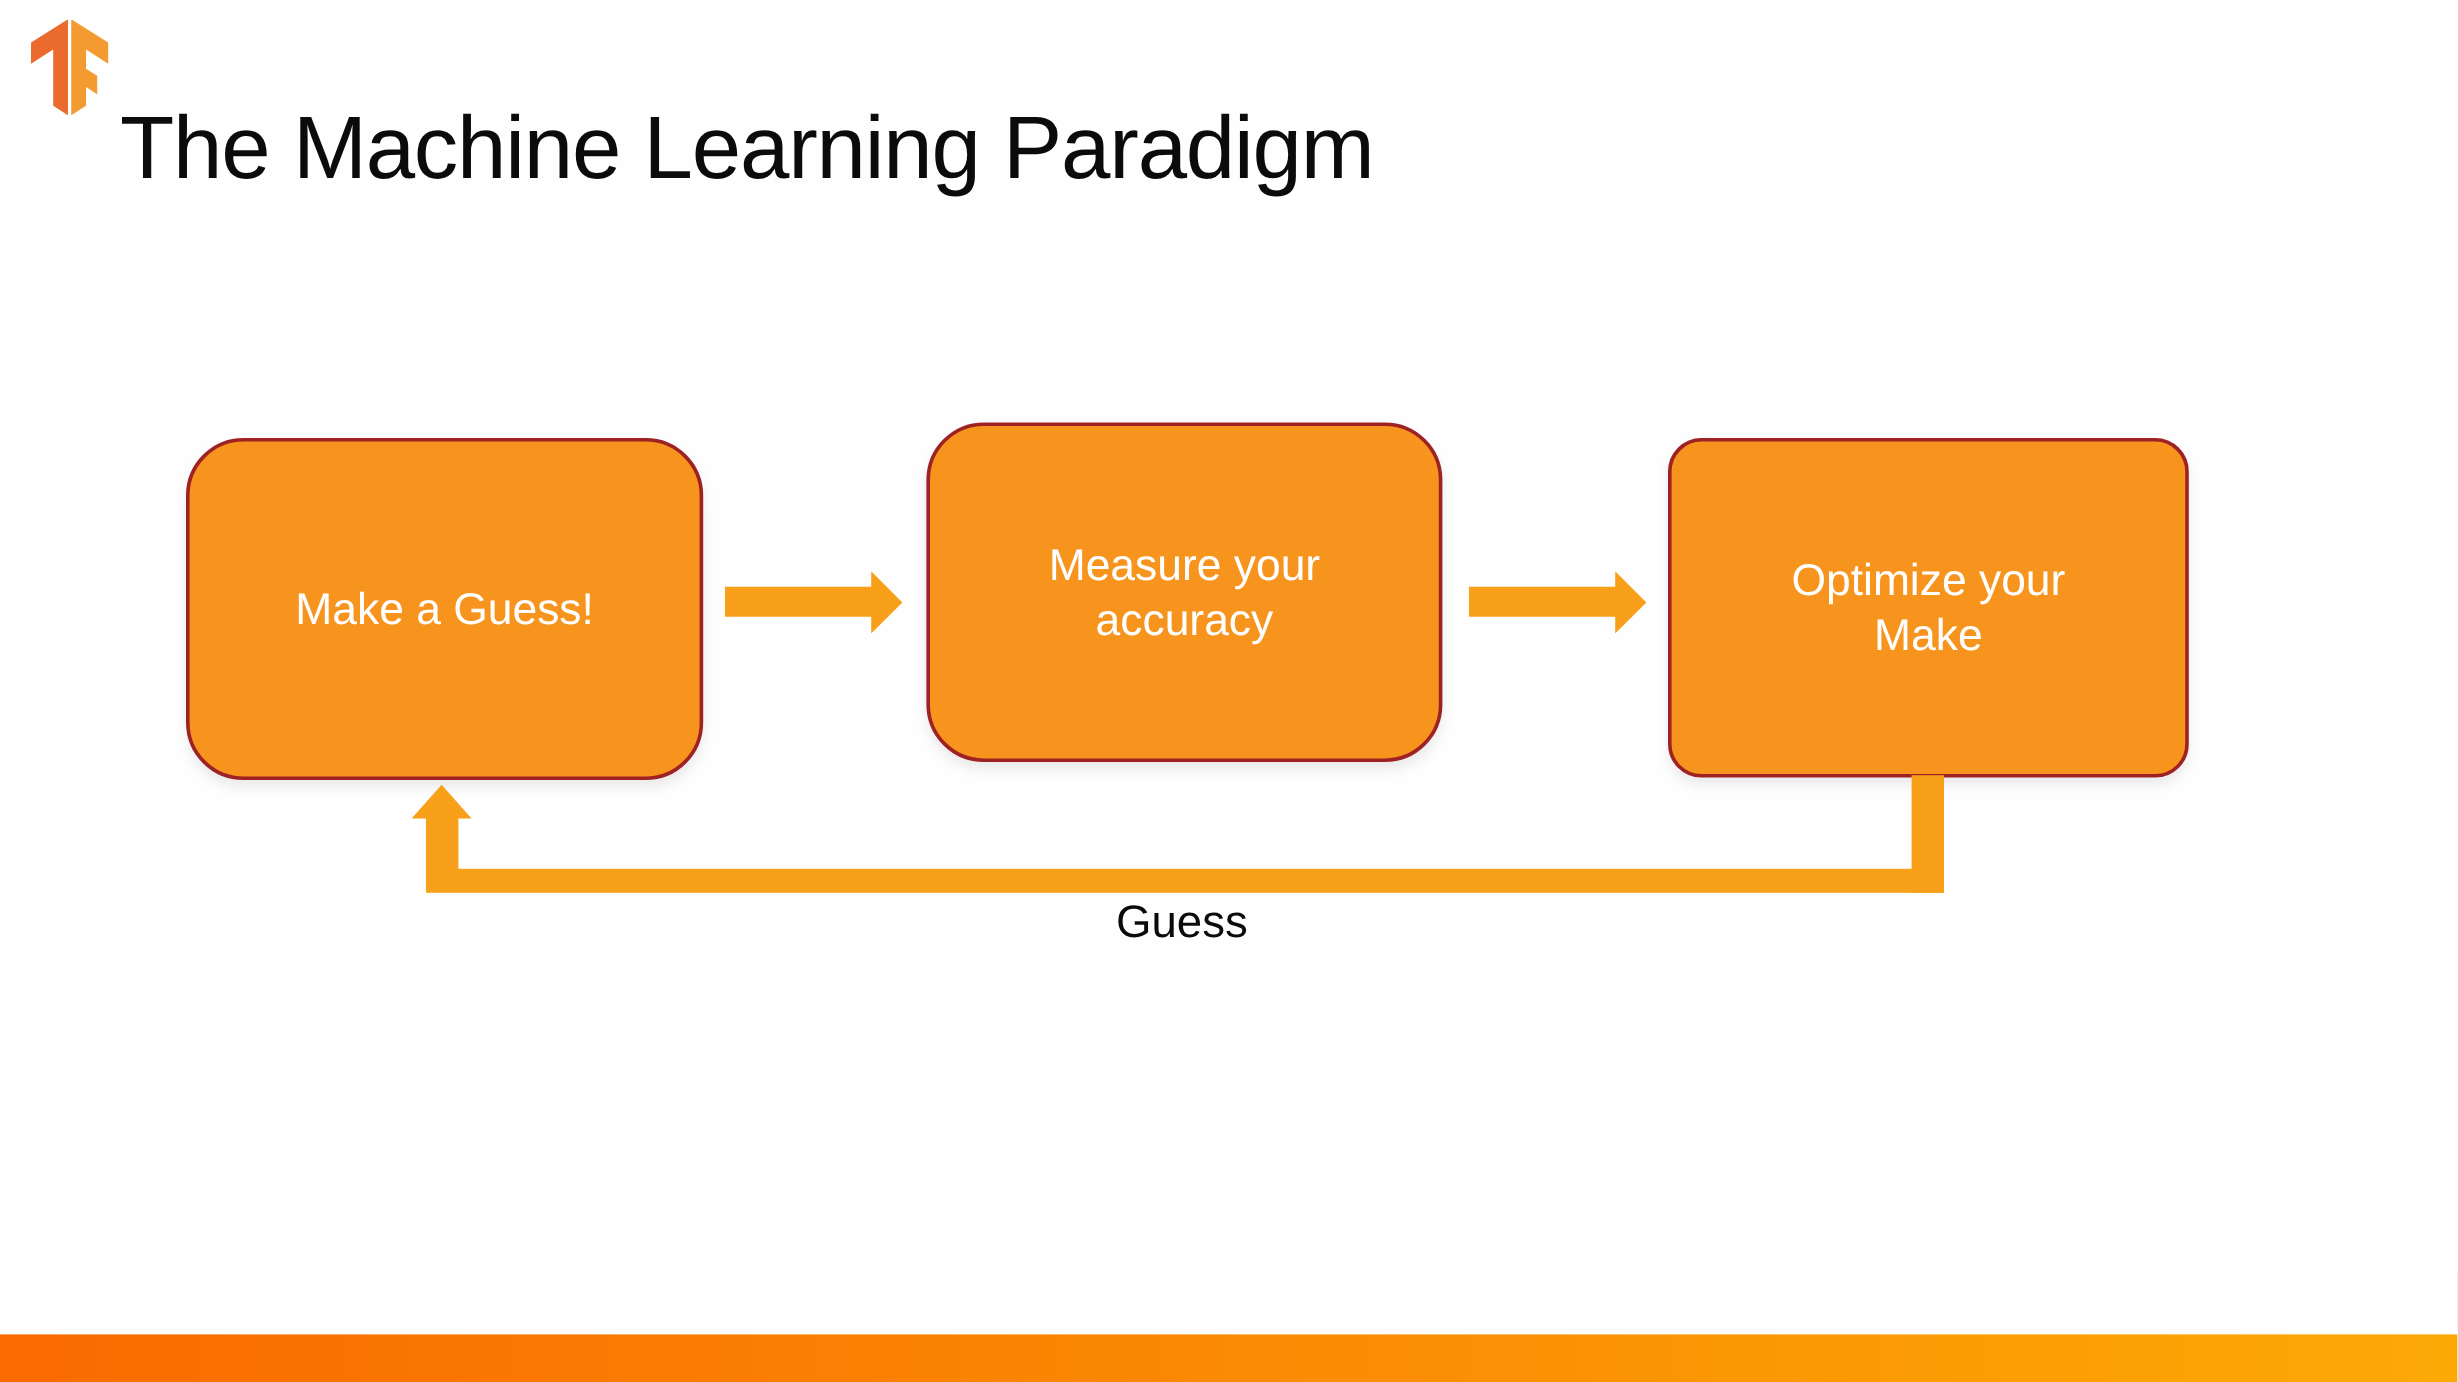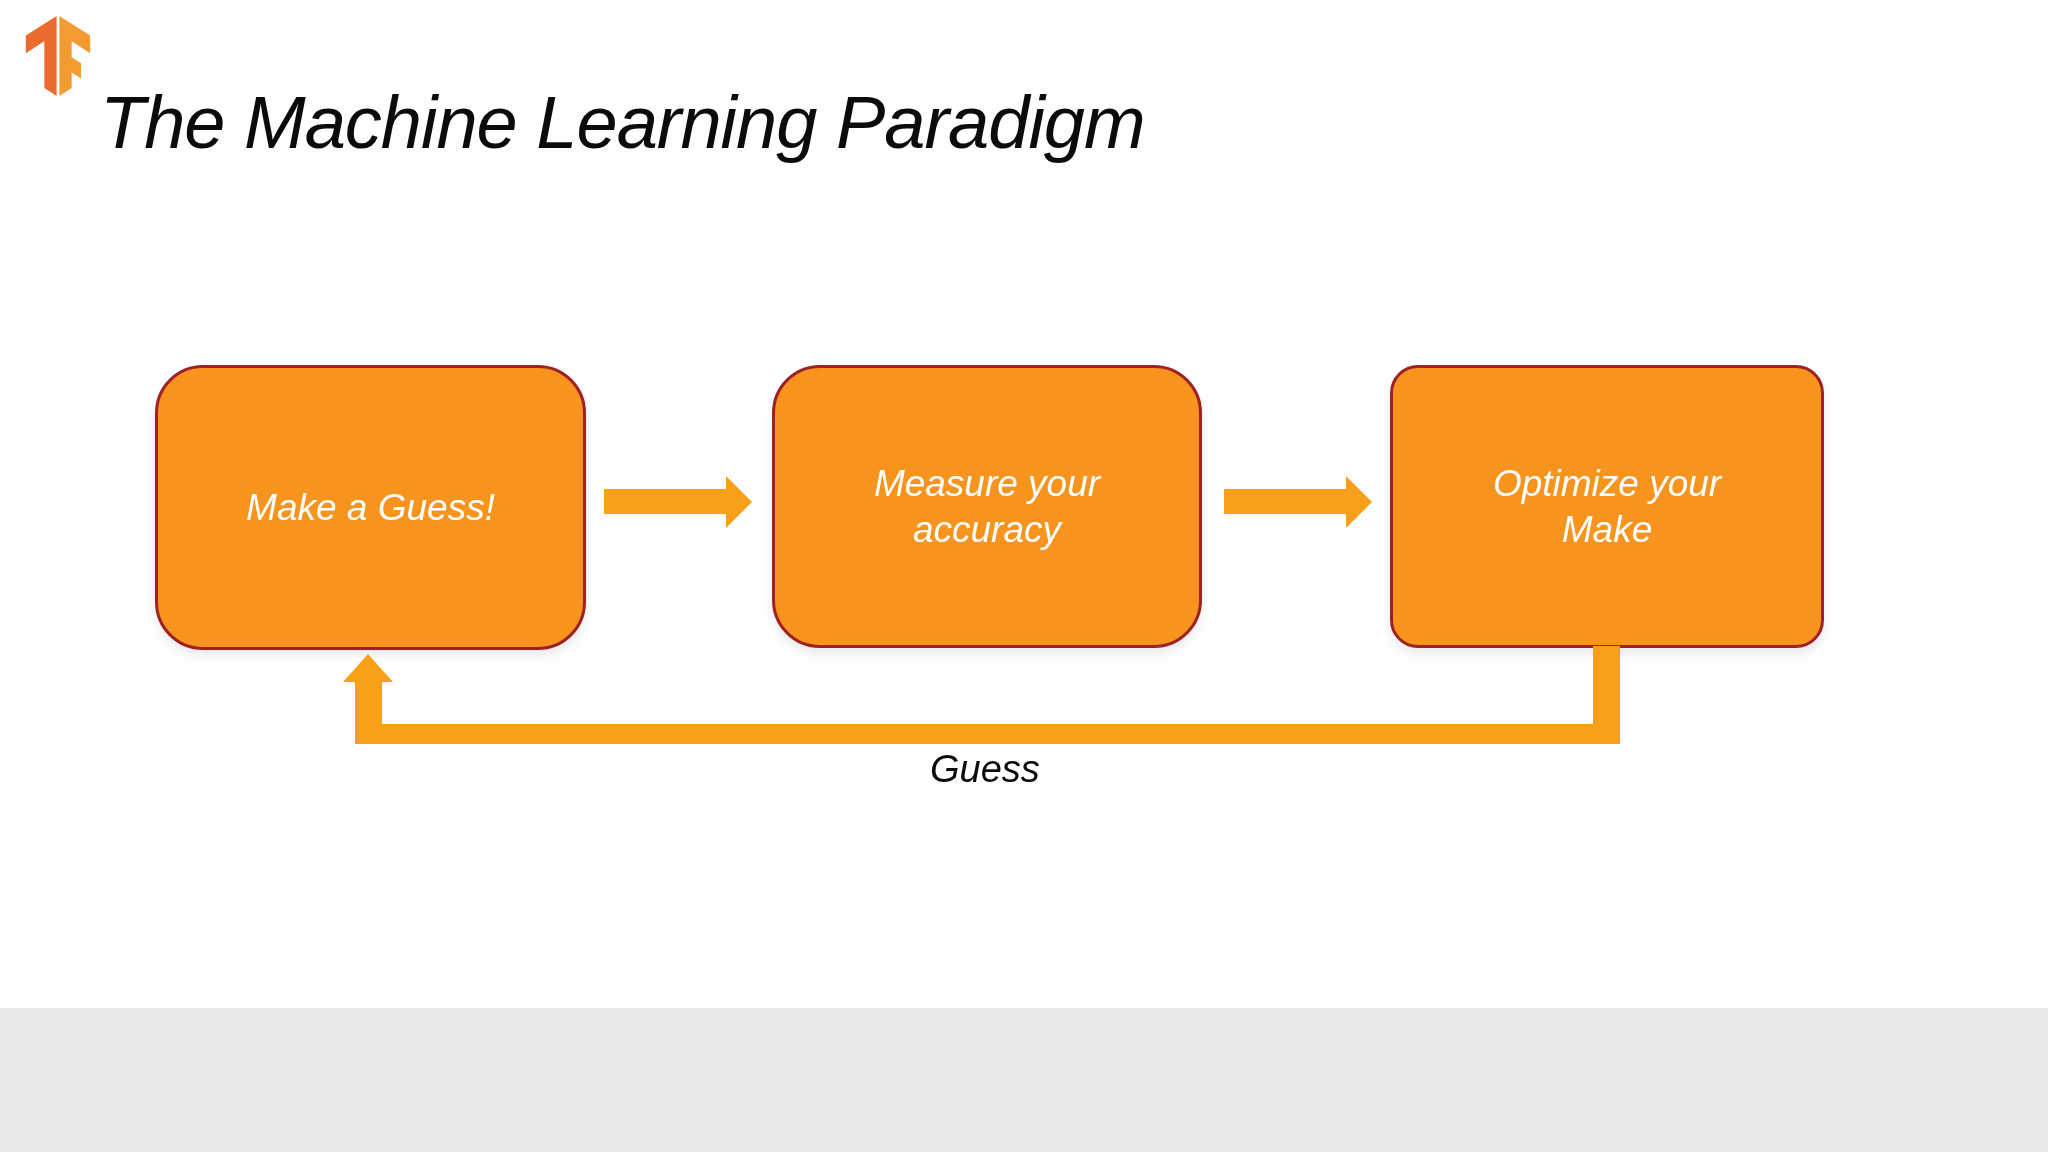--- a/index.html
+++ b/index.html
@@ -1,22 +1,21 @@
 <!DOCTYPE html>
 <html style="--background: #FEFEFE; --title-text: #0B0B0B; --box-fill: #F7941E; --box-border: #9E2224; --box-text: #FFFFFF; --arrow: #F9A01B; --bar-gradient-left: #F96A01; --bar-gradient-right: #FCA906; --logo-left: #EA6B2D; --logo-right: #F39A30;"><head>
 <meta charset="utf-8">
 <style>
   html,body{margin:0;padding:0;background:#e8e8e8;}
   .slide{
     position:relative;
-    width:2048px;height:1008px;
+    width:2048px;height:1152px;
     background:var(--background,#FEFEFE);
     overflow:hidden;
     font-family:"Liberation Sans", sans-serif;
-    font-style:italic;
   }
   .tf-logo{
     position:absolute;left:22px;top:16px;
     width:72px;height:80px;
   }
   .title{
     position:absolute;left:100px;top:80px;margin:0;
     font-size:74px;font-weight:400;letter-spacing:-1px;
     color:var(--title-text,#0B0B0B);
     white-space:nowrap;
@@ -26,21 +25,21 @@
     background:var(--box-fill,#F7941E);
     border:3px solid var(--box-border,#9E2224);
     border-radius:48px;
     box-shadow:0 6px 9px rgba(100,100,100,0.12);
     display:flex;flex-direction:column;align-items:center;justify-content:center;
     color:var(--box-text,#FFFFFF);
     font-size:37px;line-height:46px;text-align:center;
     box-sizing:border-box;
   }
   .box1{left:155px;top:365px;width:431px;height:285px;justify-content:center;}
-  .box2{left:772px;top:365px;width:430px;height:283px;}
+  .box2{left:772px;top:352px;width:430px;height:283px;}
   .box3{left:1390px;top:365px;width:434px;height:283px;border-radius:28px;}
   .arrow-right{position:absolute;width:148px;height:52px;top:476px;}
   .arrow1{left:604px;}
   .arrow2{left:1224px;}
   .loop-seg{position:absolute;background:var(--arrow,#F9A01B);}
   .loop-down{left:1593px;top:646px;width:27px;height:98px;}
   .loop-horiz{left:355px;top:724px;width:1265px;height:20px;}
   .loop-up{left:355px;top:680px;width:27px;height:50px;}
   .loop-head{
     position:absolute;left:343px;top:654px;

